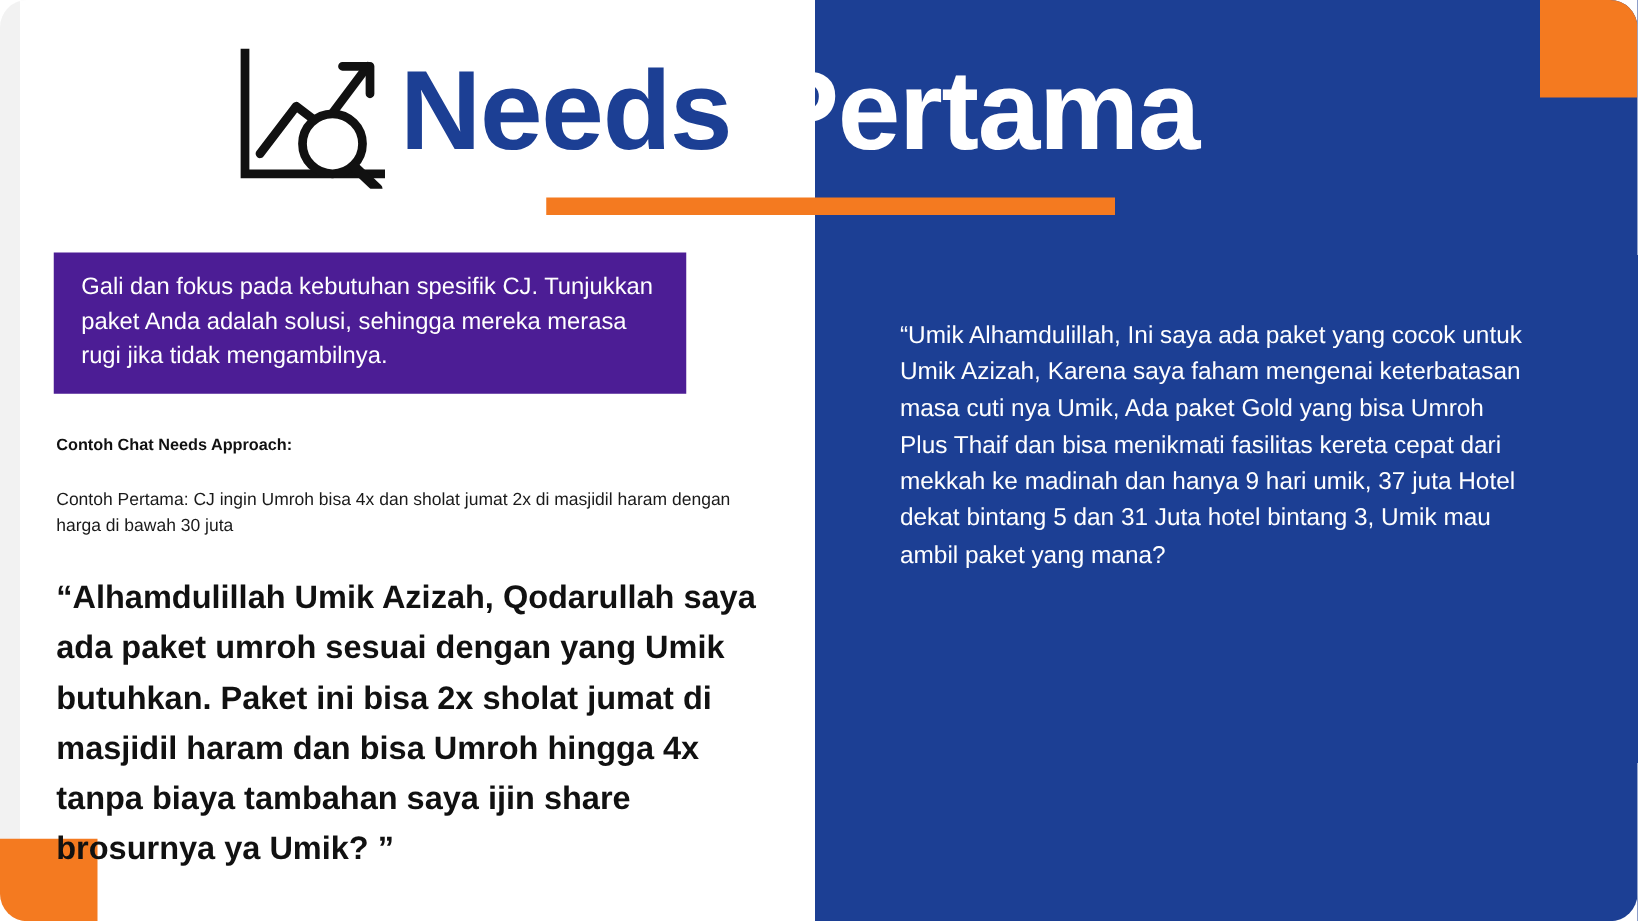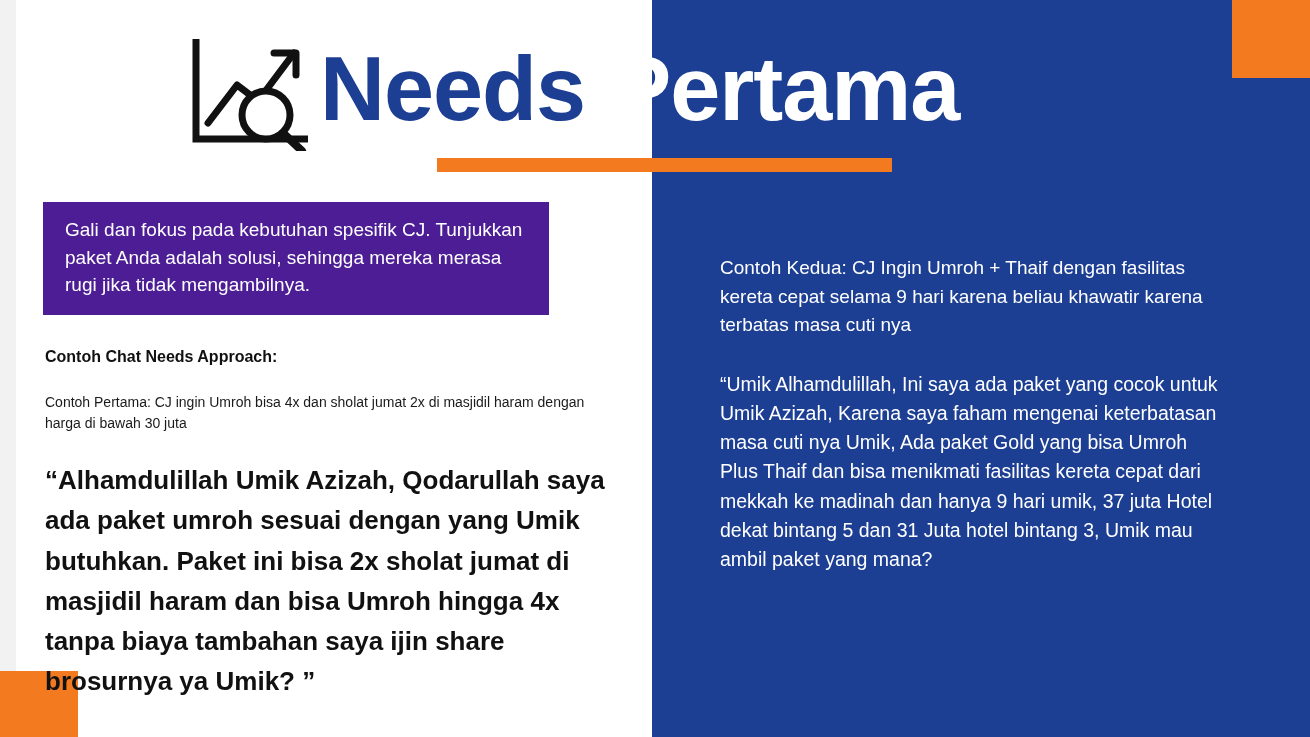--- a/index.html
+++ b/index.html
@@ -12,20 +12,21 @@
     overflow: hidden;
     font-family: "Liberation Sans", sans-serif;
     background: #ffffff;
   }
   .slide {
     position: relative;
     width: 1310px;
     height: 737px;
     background: #f7f7f7;
     overflow: hidden;
+    border-radius: 22px;
   }
   
   .bg-white-left {
     position: absolute;
     left: 0;
     top: 0;
     width: 652px;
     height: 737px;
     background: #ffffff;
   }
@@ -111,21 +112,21 @@
     line-height: 1.45;
   }
   .left-body {
     position: absolute;
     left: 45px;
     top: 348px;
     width: 570px;
     color: #1a1a1a;
   }
   .left-heading {
-    font-size: 16px;
+    font-size: 13px;
     font-weight: bold;
     color: #111111;
     margin-bottom: 26px;
   }
   .left-para {
     font-size: 14px;
     line-height: 1.5;
     color: #1a1a1a;
     margin-bottom: 26px;
   }
@@ -182,17 +183,16 @@
 
   <div class="callout">Gali dan fokus pada kebutuhan spesifik CJ. Tunjukkan paket Anda adalah solusi, sehingga mereka merasa rugi jika tidak mengambilnya.</div>
 
   <div class="left-body">
     <div class="left-heading">Contoh Chat Needs Approach:</div>
     <div class="left-para">Contoh Pertama:  CJ ingin Umroh bisa 4x dan sholat jumat 2x di masjidil haram dengan harga di bawah 30 juta</div>
     <div class="left-quote">“Alhamdulillah Umik Azizah, Qodarullah saya ada paket umroh sesuai dengan yang Umik butuhkan. Paket ini bisa 2x sholat jumat di masjidil haram dan bisa Umroh hingga 4x tanpa biaya tambahan saya ijin share brosurnya ya Umik?  ”</div>
   </div>
 
   <div class="right-body">
-    <div class="right-para">Contoh Kedua: CJ Ingin Umroh + Thaif dengan fasilitas kereta cepat selama 9 hari karena beliau khawatir karena terbatas masa cuti nya</div>
     <div class="right-quote"> “Umik Alhamdulillah, Ini saya ada paket yang cocok untuk Umik Azizah, Karena saya faham mengenai keterbatasan masa cuti nya Umik, Ada paket Gold yang bisa Umroh Plus Thaif dan bisa menikmati fasilitas kereta cepat dari mekkah ke madinah dan hanya 9 hari umik, 37 juta Hotel dekat bintang 5 dan 31 Juta hotel bintang 3, Umik mau ambil paket yang mana?</div>
   </div>
 
 </div>
 
 </body></html>

